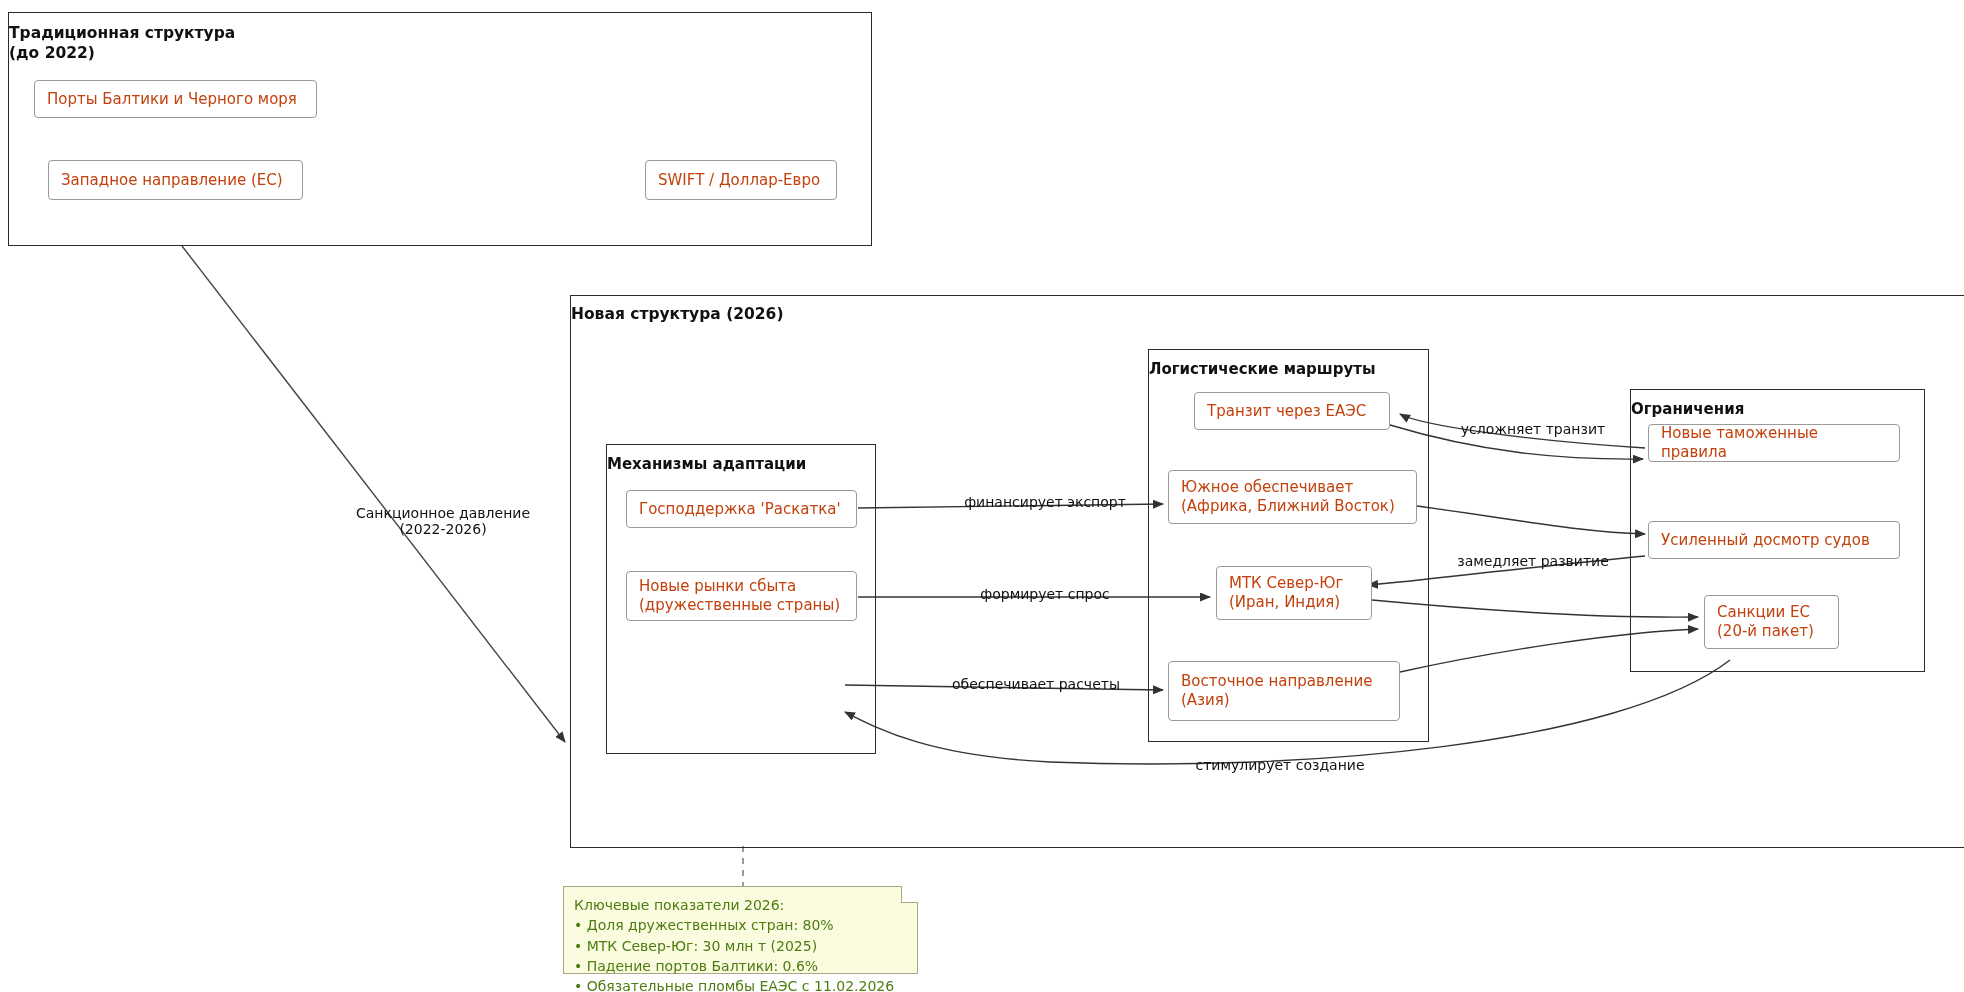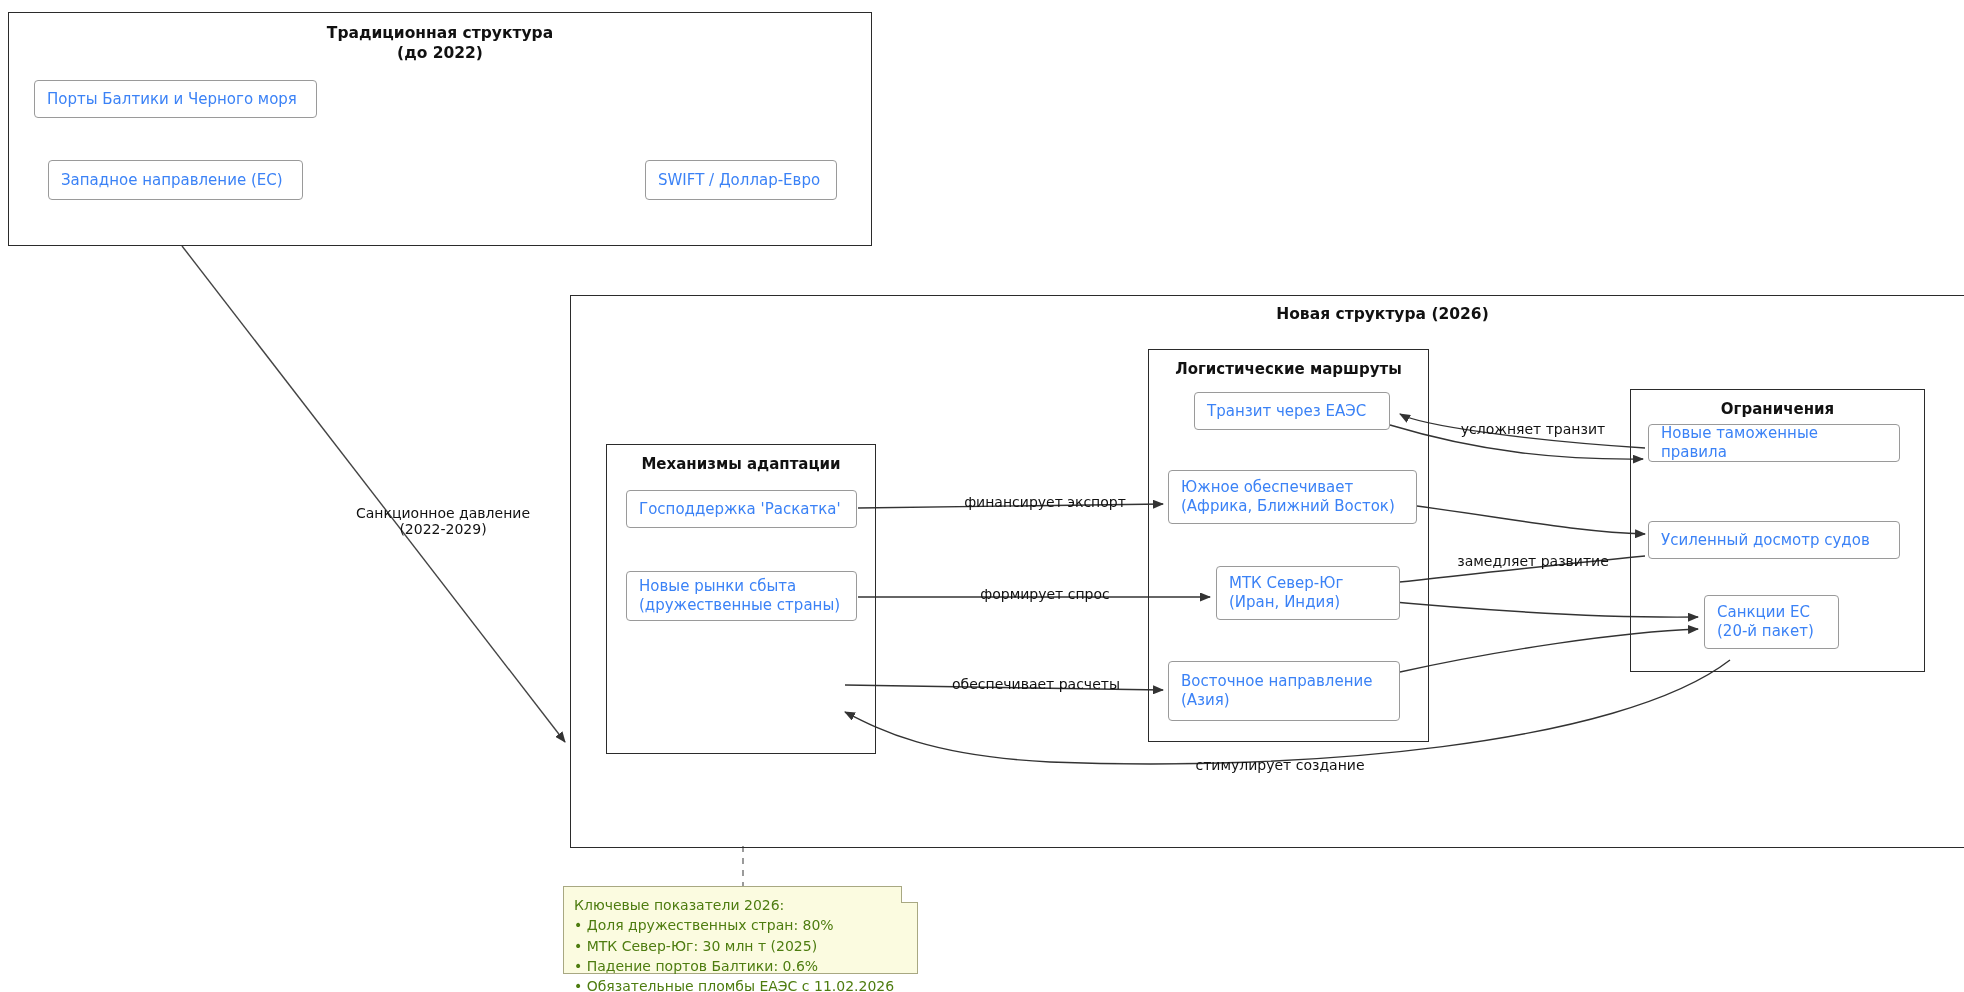--- a/index.html
+++ b/index.html
@@ -31,39 +31,39 @@
     border: 1.6px solid #2b2b2b;
     background: transparent;
     box-sizing: border-box;
   }
   .group-box.rounded {
     border-radius: 0;
   }
   .group-title {
     position: absolute;
     width: 100%;
-    text-align: center;
+    text-align: left;
     font-weight: bold;
     font-size: 15.5px;
     line-height: 1.3;
     color: #111;
     white-space: pre-line;
   }
   .node {
     position: absolute;
     box-sizing: border-box;
     border: 1.2px solid #9a9a9a;
     border-radius: 4px;
     background: #ffffff;
     display: flex;
     align-items: center;
     padding: 10px 12px;
     font-size: 15px;
     line-height: 1.25;
-    color: #3b82f6;
+    color: #c2410c;
     white-space: pre-line;
   }
   .edge-label {
     position: absolute;
     font-size: 14px;
     color: #111;
     white-space: pre-line;
     text-align: center;
     background: transparent;
   }
@@ -138,21 +138,21 @@
   <div class="node" style="left:48px; top:160px; width:255px; height:40px;">
     <span>Западное направление (ЕС)</span>
   </div>
 
   <div class="node" style="left:645px; top:160px; width:192px; height:40px;">
     <span>SWIFT / Доллар-Евро</span>
   </div>
 
   <div class="edge-label" style="left:348px; top:489px; width:190px;">
     <span>Санкционное давление
-(2022-2029)</span>
+(2022-2026)</span>
   </div>
 
   <div class="group-box" style="left:570px; top:295px; width:1625px; height:553px;">
     <div class="group-title" style="top:8px;">Новая структура (2026)</div>
   </div>
 
   <div class="group-box rounded" style="left:606px; top:444px; width:270px; height:310px;">
     <div class="group-title" style="top:10px; font-size:15px;">Механизмы адаптации</div>
   </div>
 
@@ -172,21 +172,21 @@
 
   <div class="node" style="left:1194px; top:392px; width:196px; height:38px;">
     <span>Транзит через ЕАЭС</span>
   </div>
 
   <div class="node" style="left:1168px; top:470px; width:249px; height:54px;">
     <span>Южное обеспечивает
 (Африка, Ближний Восток)</span>
   </div>
 
-  <div class="node" style="left:1216px; top:566px; width:184px; height:54px;">
+  <div class="node" style="left:1216px; top:566px; width:156px; height:54px;">
     <span>МТК Север-Юг
 (Иран, Индия)</span>
   </div>
 
   <div class="node" style="left:1168px; top:661px; width:232px; height:60px;">
     <span>Восточное направление
 (Азия)</span>
   </div>
 
   <div class="group-box rounded" style="left:1630px; top:389px; width:295px; height:283px;">

